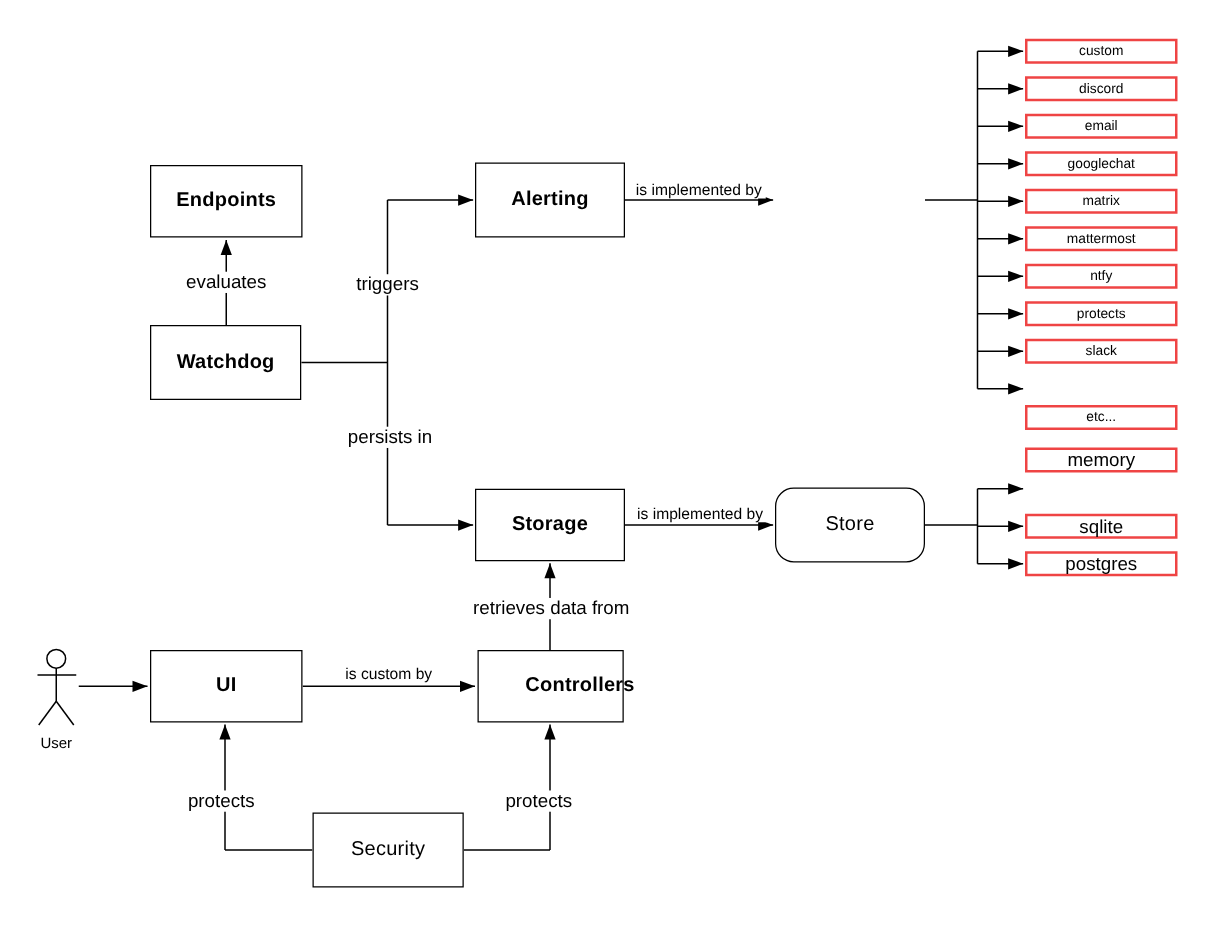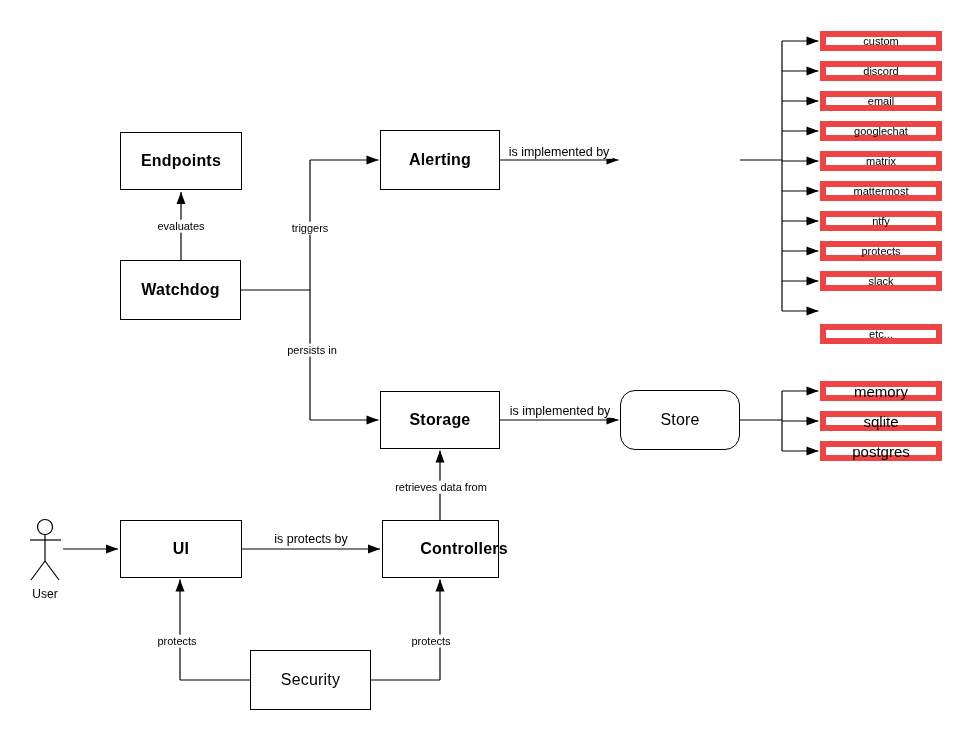--- a/index.html
+++ b/index.html
@@ -10,27 +10,27 @@
   svg.wires { position:absolute; left:0; top:0; width:972px; height:741px; }
   .node {
     position:absolute; box-sizing:border-box; background:#ffffff;
     border:1px solid #000000; display:flex; align-items:center; justify-content:center;
     font-size:16px; font-weight:bold; letter-spacing:0.2px;
   }
   .node.plain { font-weight:normal; }
   .node.rounded { border-radius:15px; }
   .leaf {
     position:absolute; box-sizing:border-box; left:820px; width:122px; height:20px;
-    background:#ffffff; border:6px solid #ef4444;
+    background:#ffffff; border:2px solid #ef4444;
     display:flex; align-items:center; justify-content:center; font-size:11px;
   }
   .leaf.big { font-size:15px; }
   .edge-label {
     position:absolute; transform:translate(-50%,-50%); background:#ffffff;
-    padding:0 3px; font-size:11px; white-space:nowrap; line-height:1.15;
+    padding:0 3px; font-size:15px; white-space:nowrap; line-height:1.15;
   }
   .edge-label.small { font-size:12.5px; }
   .user-label {
     position:absolute; transform:translate(-50%,-50%); font-size:12px; white-space:nowrap;
   }
 </style>
 </head>
 <body>
 
 <div class="canvas">
@@ -96,21 +96,21 @@
       </g>
     </g>
   </svg>
 
   <div class="edge-label" style="left:181px; top:226px;">evaluates</div>
   <div class="edge-label" style="left:310px; top:228px;">triggers</div>
   <div class="edge-label" style="left:312px; top:350px;">persists in</div>
   <div class="edge-label small" style="left:559px; top:152px;">is implemented by</div>
   <div class="edge-label small" style="left:560px; top:411px;">is implemented by</div>
   <div class="edge-label" style="left:441px; top:487px;">retrieves data from</div>
-  <div class="edge-label small" style="left:311px; top:539px;">is protects by</div>
+  <div class="edge-label small" style="left:311px; top:539px;">is custom by</div>
   <div class="edge-label" style="left:177px; top:641px;">protects</div>
   <div class="edge-label" style="left:431px; top:641px;">protects</div>
   <div class="user-label" style="left:45px; top:594px;">User</div>
 
   <div class="node" style="left:120px; top:132px; width:122px; height:58px;">Endpoints</div>
   <div class="node" style="left:120px; top:260px; width:121px; height:60px;">Watchdog</div>
   <div class="node" style="left:380px; top:130px; width:120px; height:60px;">Alerting</div>
   <div class="node" style="left:380px; top:391px; width:120px; height:58px;">Storage</div>
   <div class="node plain rounded" style="left:620px; top:390px; width:120px; height:60px;">Store</div>
   <div class="node" style="left:120px; top:520px; width:122px; height:58px;">UI</div>
@@ -121,17 +121,17 @@
   <div class="leaf" style="top:61px;">discord</div>
   <div class="leaf" style="top:91px;">email</div>
   <div class="leaf" style="top:121px;">googlechat</div>
   <div class="leaf" style="top:151px;">matrix</div>
   <div class="leaf" style="top:181px;">mattermost</div>
   <div class="leaf" style="top:211px;">ntfy</div>
   <div class="leaf" style="top:241px;">protects</div>
   <div class="leaf" style="top:271px;">slack</div>
   <div class="leaf" style="top:301px;margin-top:23px;">etc...</div>
 
-  <div class="leaf big" style="top:381px;">memory</div>
+  <div class="leaf big" style="top:358px;">memory</div>
   <div class="leaf big" style="top:411px;">sqlite</div>
   <div class="leaf big" style="top:441px;">postgres</div>
 
 </div>
 
 </body></html>

